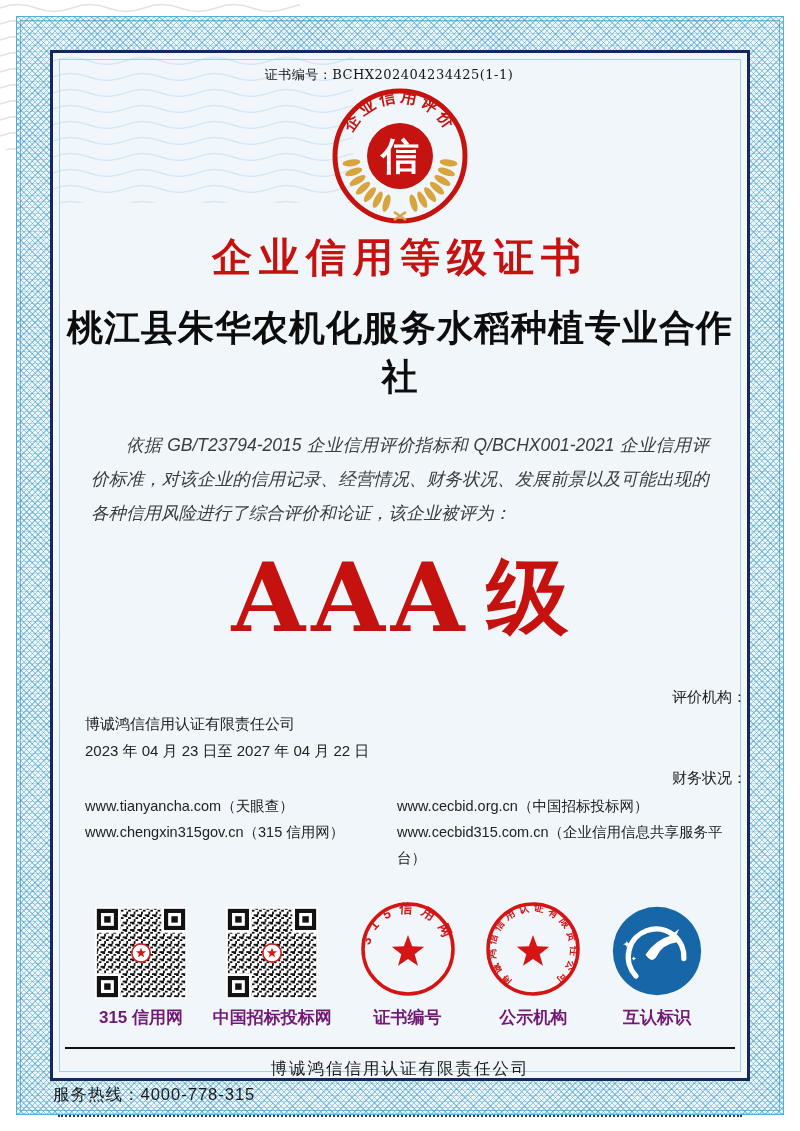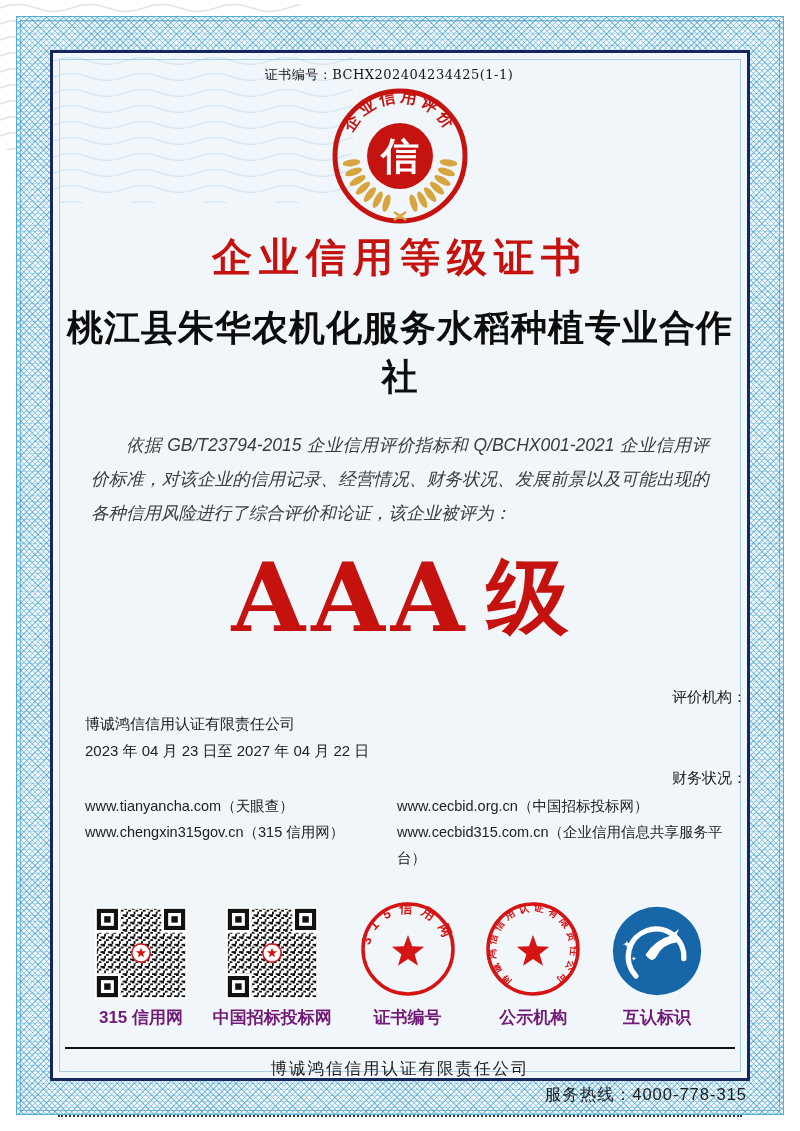--- a/index.html
+++ b/index.html
@@ -33,21 +33,21 @@
   .details .lbl{font-weight:400;text-align:right;}
   .urls{margin:2px 0 0 32px;display:grid;grid-template-columns:312px auto;font-size:14.5px;line-height:26px;color:#222;}
   .stamps{display:flex;justify-content:space-between;align-items:flex-end;margin:28px 42px 0;}
   .stamp{text-align:center;}
   .stamp .cap{margin-top:7px;font-size:17px;font-weight:700;color:#701a75;}
   .qr{width:92px;height:92px;display:block;margin:0 auto;}
   .sealsvg{width:100px;height:100px;display:block;margin:0 auto;}
   .bluesvg{width:96px;height:96px;display:block;margin:0 auto;}
   .sep{border-top:2px solid #101010;margin:18px 12px 0;}
   .f-company{margin-top:9px;text-align:center;font-size:16.5px;color:#1a1a1a;letter-spacing:2px;}
-  .f-hotline{margin-top:4px;text-align:right;font-size:16.5px;color:#1a1a1a;letter-spacing:1px;}
+  .f-hotline{margin-top:4px;text-align:left;font-size:16.5px;color:#1a1a1a;letter-spacing:1px;}
   .dotted{border-top:2px dotted #3a3a3a;margin:9px 5px 0;}
   text{font-family:"Liberation Sans",sans-serif;}
 </style>
 </head>
 <body>
 
 <div class="page">
 
   <svg width="0" height="0" style="position:absolute" aria-hidden="true">
     <defs>

